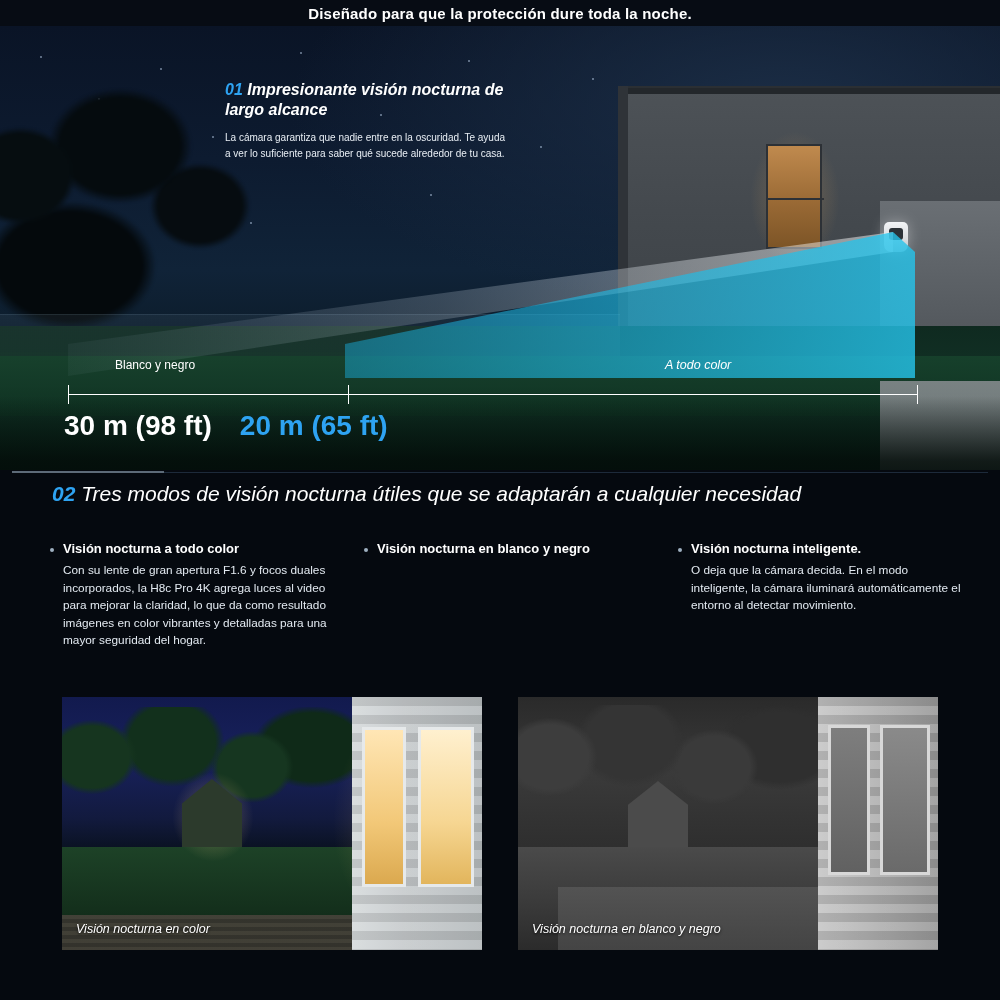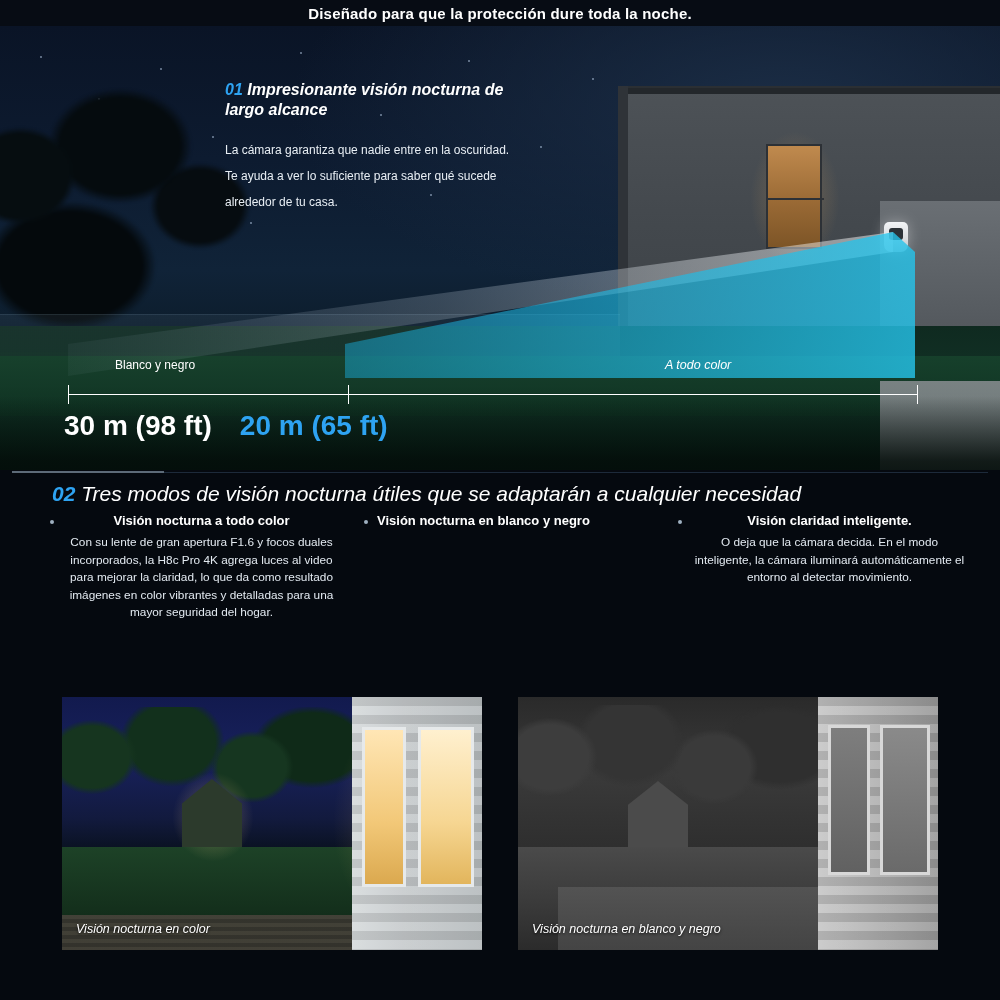--- a/index.html
+++ b/index.html
@@ -105,21 +105,21 @@
   .driveway {
     position: absolute; left: 880px; top: 355px; width: 140px; height: 115px;
     background: linear-gradient(180deg, #8b8f93 0%, #6f7377 100%);
     opacity: .85;
   }
 
   
   .callout-01 { position: absolute; left: 225px; top: 54px; width: 300px; z-index: 20; }
   .callout-01 .c-title { font-size: 16px; font-style: italic; font-weight: bold; line-height: 20px; color: #ffffff; }
   .callout-01 .c-num { color: #2ea3f2; font-style: italic; font-weight: bold; }
-  .callout-01 .c-body { margin-top: 17px; font-size: 12px; line-height: 26px; color: #e8eef4; width: 288px; }
+  .callout-01 .c-body { margin-top: 10px; font-size: 10px; line-height: 16px; color: #e8eef4; width: 288px; }
 
   
   .range-wrap { position: absolute; left: 0; top: 0; width: 1000px; height: 444px; pointer-events: none; z-index: 25; }
   .label-bw { position: absolute; left: 115px; top: 332px; font-size: 12px; color: #ffffff; }
   .label-color { position: absolute; left: 665px; top: 332px; font-size: 12.5px; color: #ffffff; font-style: italic; }
   .measure-line { position: absolute; left: 68px; top: 368px; width: 850px; height: 1px; background: #ffffff; }
   .tick { position: absolute; width: 1px; height: 19px; background: #ffffff; top: 359px; }
   .tick.t1 { left: 68px; }
   .tick.t2 { left: 348px; }
   .tick.t3 { left: 917px; }
@@ -128,21 +128,21 @@
   .dist-color { font-size: 28px; font-weight: bold; color: #2ea3f2; }
 
   
   .divider { position: absolute; left: 12px; top: 472px; width: 976px; height: 1px; background: #1d2a3a; }
   .divider-accent { position: absolute; left: 12px; top: 471px; width: 152px; height: 2px; background: #5d6a78; }
 
   
   .sec2-title { position: absolute; left: 52px; top: 482px; font-size: 21px; font-style: italic; color: #ffffff; }
   .sec2-title .num { color: #2ea3f2; font-weight: bold; }
 
-  .cols { position: absolute; left: 50px; top: 512px; width: 920px; display: flex; gap: 24px; text-align: center; }
+  .cols { position: absolute; left: 50px; top: 540px; width: 920px; display: flex; gap: 24px; }
   .col { width: 290px; display: flex; gap: 9px; }
   .bullet { width: 4px; height: 4px; border-radius: 50%; background: #9fb0c0; margin-top: 8px; flex: 0 0 4px; }
   .col h3 { font-size: 13px; font-weight: bold; line-height: 18px; margin-bottom: 4px; color: #ffffff; }
   .col p { font-size: 11.8px; line-height: 17.5px; color: #e3eaf1; }
 
   
   .photo { position: absolute; overflow: hidden; }
   .photo-left { left: 62px; top: 697px; width: 420px; height: 253px; }
   .photo-right { left: 518px; top: 697px; width: 420px; height: 253px; }
 
@@ -287,21 +287,21 @@
     </div>
     <div class="col">
       <div class="bullet"></div>
       <div>
         <h3>Visión nocturna en blanco y negro</h3>
       </div>
     </div>
     <div class="col">
       <div class="bullet"></div>
       <div>
-        <h3>Visión claridad inteligente.</h3>
+        <h3>Visión nocturna inteligente.</h3>
         <p>O deja que la cámara decida. En el modo inteligente, la cámara iluminará automáticamente el entorno al detectar movimiento.</p>
       </div>
     </div>
   </div>
 
   <div class="photo photo-left">
     <div class="pl-sky"></div>
     <div class="pl-trees"></div>
     <div class="pl-lawn"></div>
     <div class="pl-shed-light"></div>

